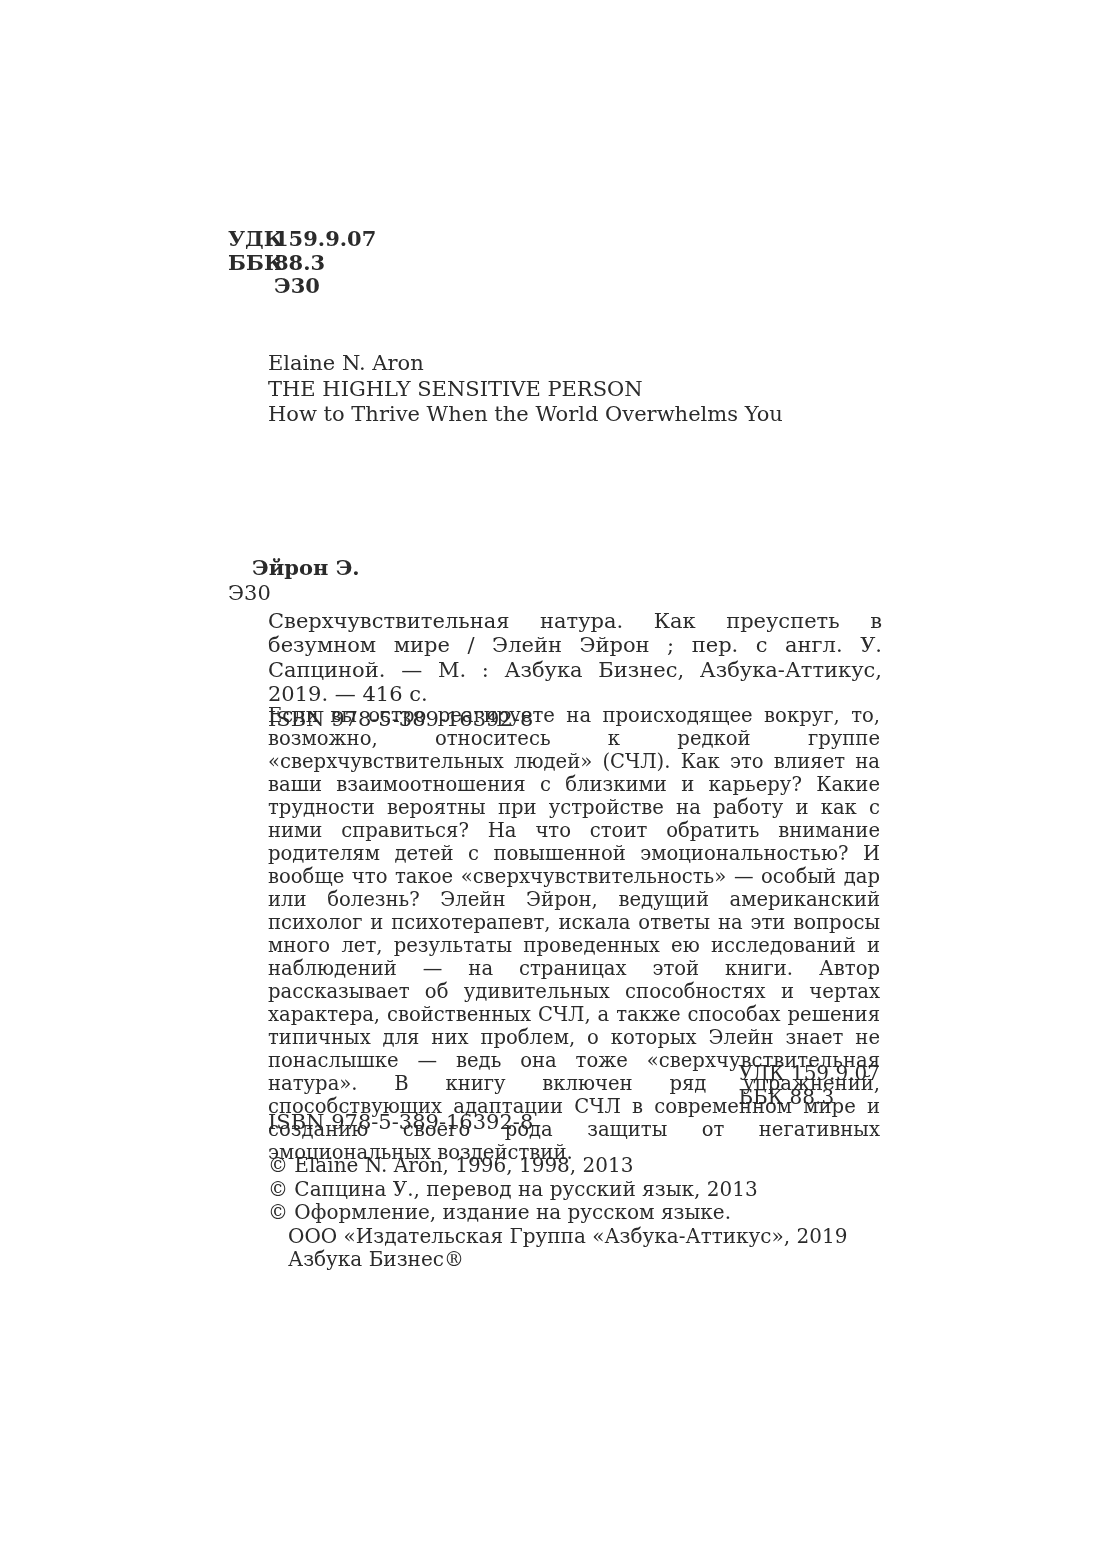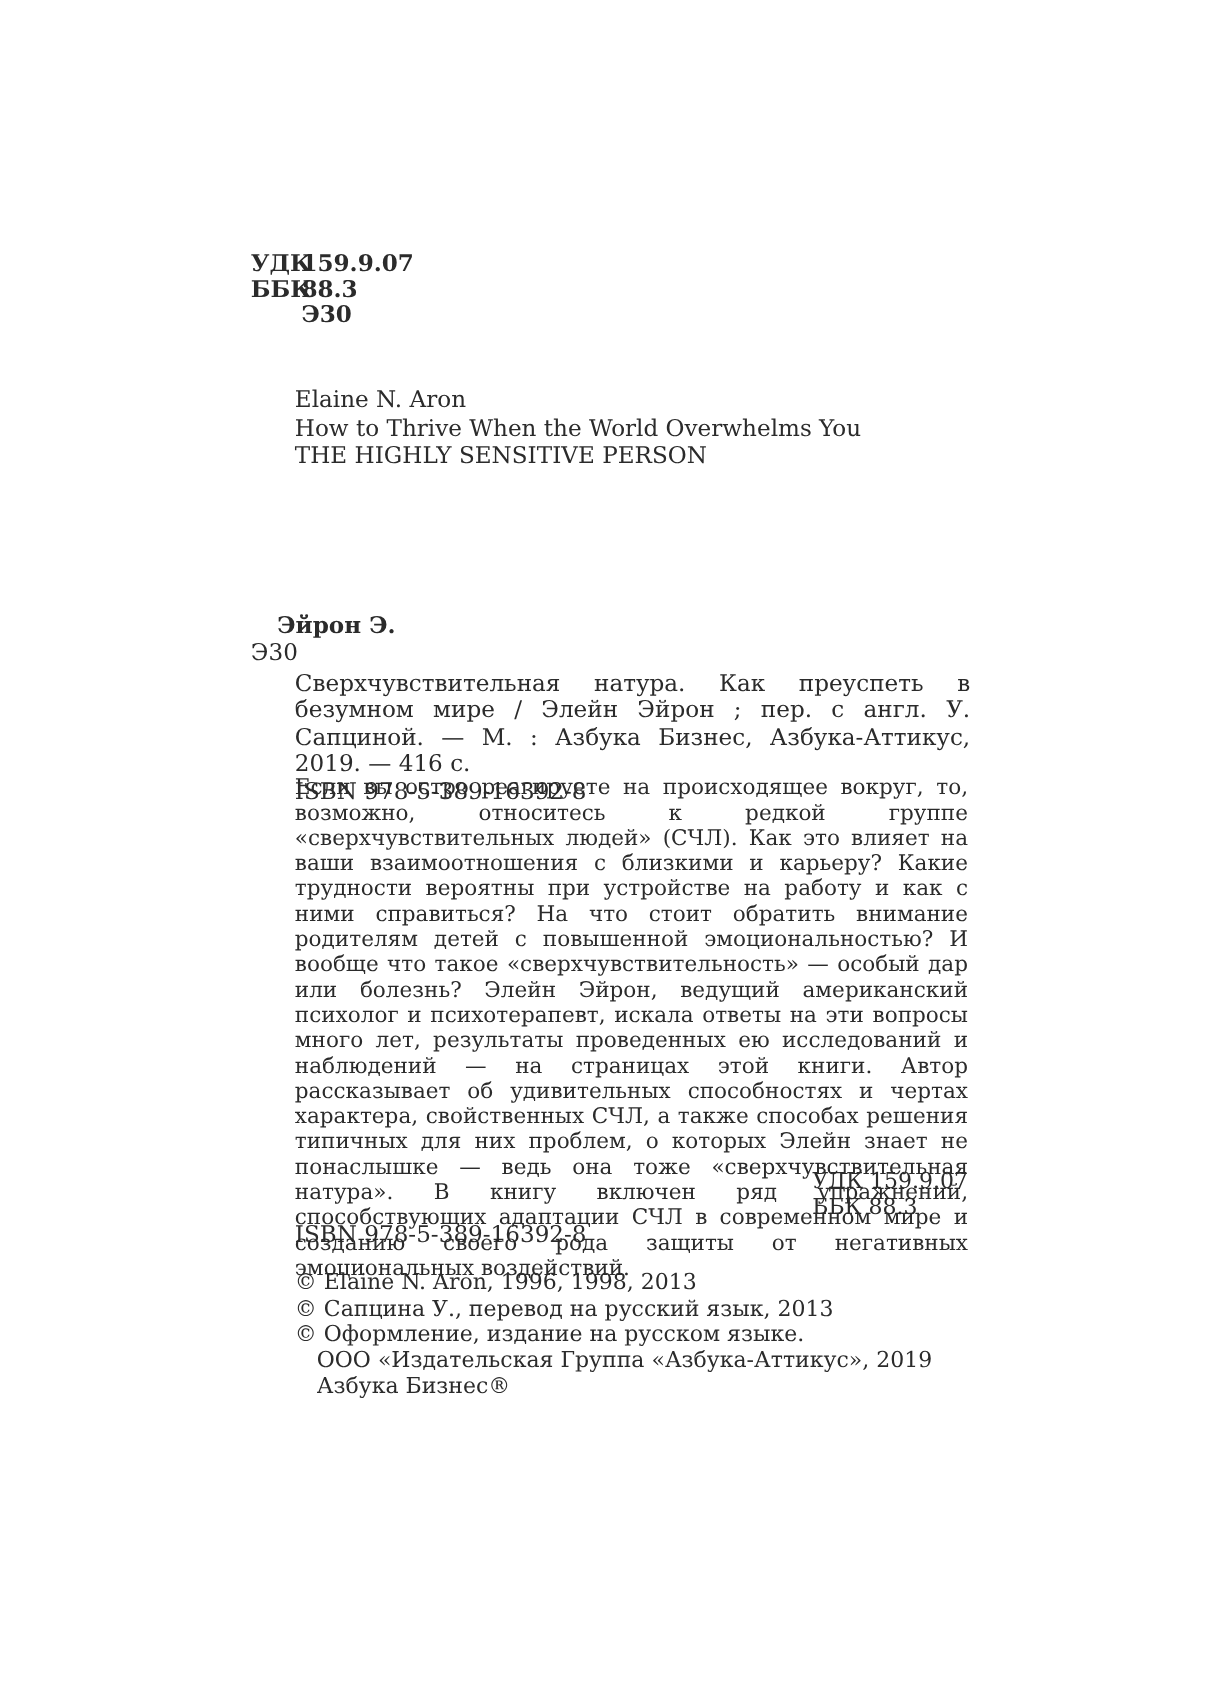--- a/index.html
+++ b/index.html
@@ -114,22 +114,22 @@
       <span>88.3</span>
     </div>
     <div class="code-row">
       <span class="code-label"></span>
       <span>Э30</span>
     </div>
   </div>
 
   <div class="original-block">
     <div>Elaine N. Aron</div>
+    <div>THE HIGHLY SENSITIVE PERSON</div>
     <div>How to Thrive When the World Overwhelms You</div>
-    <div>THE HIGHLY SENSITIVE PERSON</div>
   </div>
 
 
   <div class="bib-block">
     <div class="bib-author">Эйрон Э.</div>
     <div class="bib-row">
       <span class="bib-sign">Э30</span>
       <div class="bib-text">Сверхчувствительная натура. Как преуспеть в безумном мире / Элейн Эйрон ; пер. с англ. У. Сапциной. — М. : Азбука Бизнес, Азбука-Аттикус, 2019. — 416 с.</div>
     </div>
     <div class="bib-isbn">ISBN 978-5-389-16392-8</div>

